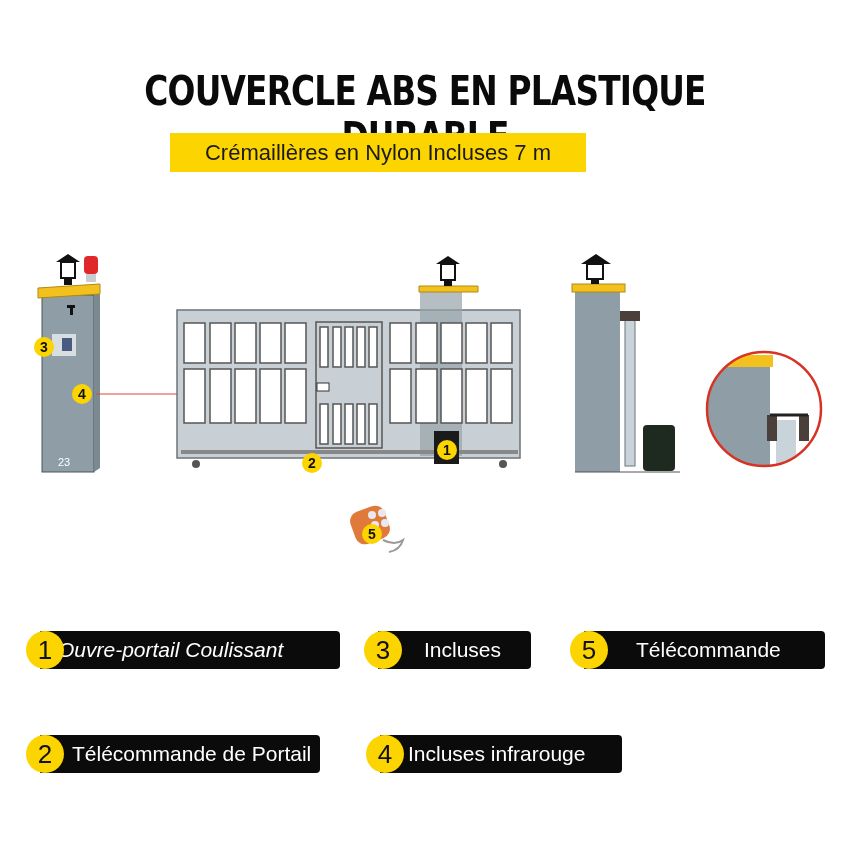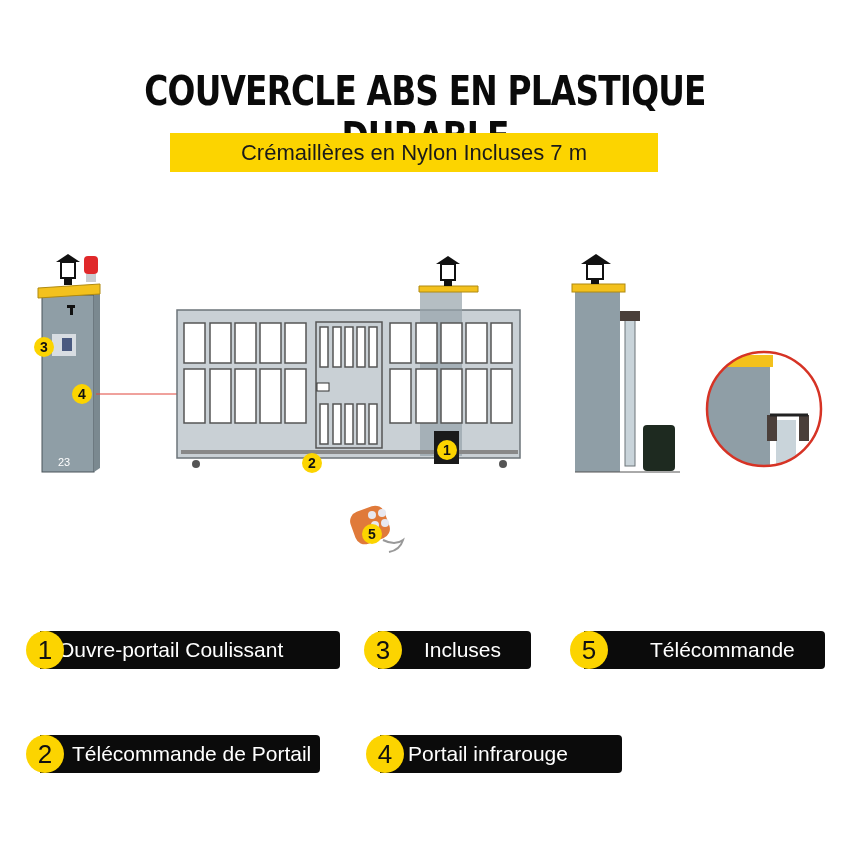--- a/index.html
+++ b/index.html
@@ -1,18 +1,18 @@
 <!DOCTYPE html>
 <html><head>
 <meta charset="utf-8">
 <style>
   html,body{margin:0;padding:0;background:#fff;}
   body{width:850px;height:850px;position:relative;overflow:hidden;font-family:"Liberation Sans",sans-serif;}
   .title{position:absolute;left:0;top:68px;width:850px;text-align:center;font-family:"DejaVu Sans",sans-serif;font-weight:bold;font-size:40px;letter-spacing:-1px;color:#0a0a0a;transform:scaleX(0.82);transform-origin:center;}
-  .subbar{position:absolute;left:170px;top:133px;width:488px;height:39px;background:#fcd400;display:flex;align-items:center;justify-content:center;font-size:22px;color:#1a1a1a;}
+  .subbar{position:absolute;left:170px;top:133px;width:416px;height:39px;background:#fcd400;display:flex;align-items:center;justify-content:center;font-size:22px;color:#1a1a1a;}
   .scene{position:absolute;left:0;top:0;width:850px;height:600px;}
   .badge{position:absolute;width:20px;height:20px;border-radius:50%;background:#fcd400;color:#111;font-size:14px;font-weight:bold;display:flex;align-items:center;justify-content:center;}
   .legend{position:absolute;height:38px;background:#0b0b0b;color:#fff;border-radius:0 4px 4px 0;display:flex;align-items:center;}
   .legend .num{position:absolute;left:-14px;top:0;width:38px;height:38px;border-radius:50%;background:#fcd400;color:#111;font-size:26px;display:flex;align-items:center;justify-content:center;}
   .legend .lbl{font-size:21px;white-space:nowrap;}
 </style>
 </head>
 <body>
 
 <div class="title">COUVERCLE ABS EN PLASTIQUE DURABLE</div>
@@ -142,30 +142,30 @@
 </svg>
 
 <div class="badge" style="left:34px;top:337px;">3</div>
 <div class="badge" style="left:72px;top:384px;">4</div>
 <div class="badge" style="left:302px;top:453px;">2</div>
 <div class="badge" style="left:437px;top:440px;">1</div>
 <div class="badge" style="left:362px;top:524px;">5</div>
 
 <div class="legend" style="left:40px;top:631px;width:300px;">
   <span class="num">1</span>
-  <span class="lbl" style="margin-left:18px;">Ouvre-portail Coulissant</span>
+  <span class="lbl" style="margin-left:18px;font-style:italic;">Ouvre-portail Coulissant</span>
 </div>
 <div class="legend" style="left:378px;top:631px;width:153px;">
   <span class="num">3</span>
   <span class="lbl" style="margin-left:46px;">Incluses</span>
 </div>
 <div class="legend" style="left:584px;top:631px;width:241px;">
   <span class="num">5</span>
-  <span class="lbl" style="margin-left:66px;">Télécommande</span>
+  <span class="lbl" style="margin-left:52px;">Télécommande</span>
 </div>
 <div class="legend" style="left:40px;top:735px;width:280px;">
   <span class="num">2</span>
   <span class="lbl" style="margin-left:32px;">Télécommande de Portail</span>
 </div>
 <div class="legend" style="left:380px;top:735px;width:242px;">
   <span class="num">4</span>
-  <span class="lbl" style="margin-left:28px;">Portail infrarouge</span>
+  <span class="lbl" style="margin-left:28px;">Incluses infrarouge</span>
 </div>
 
 </body></html>

